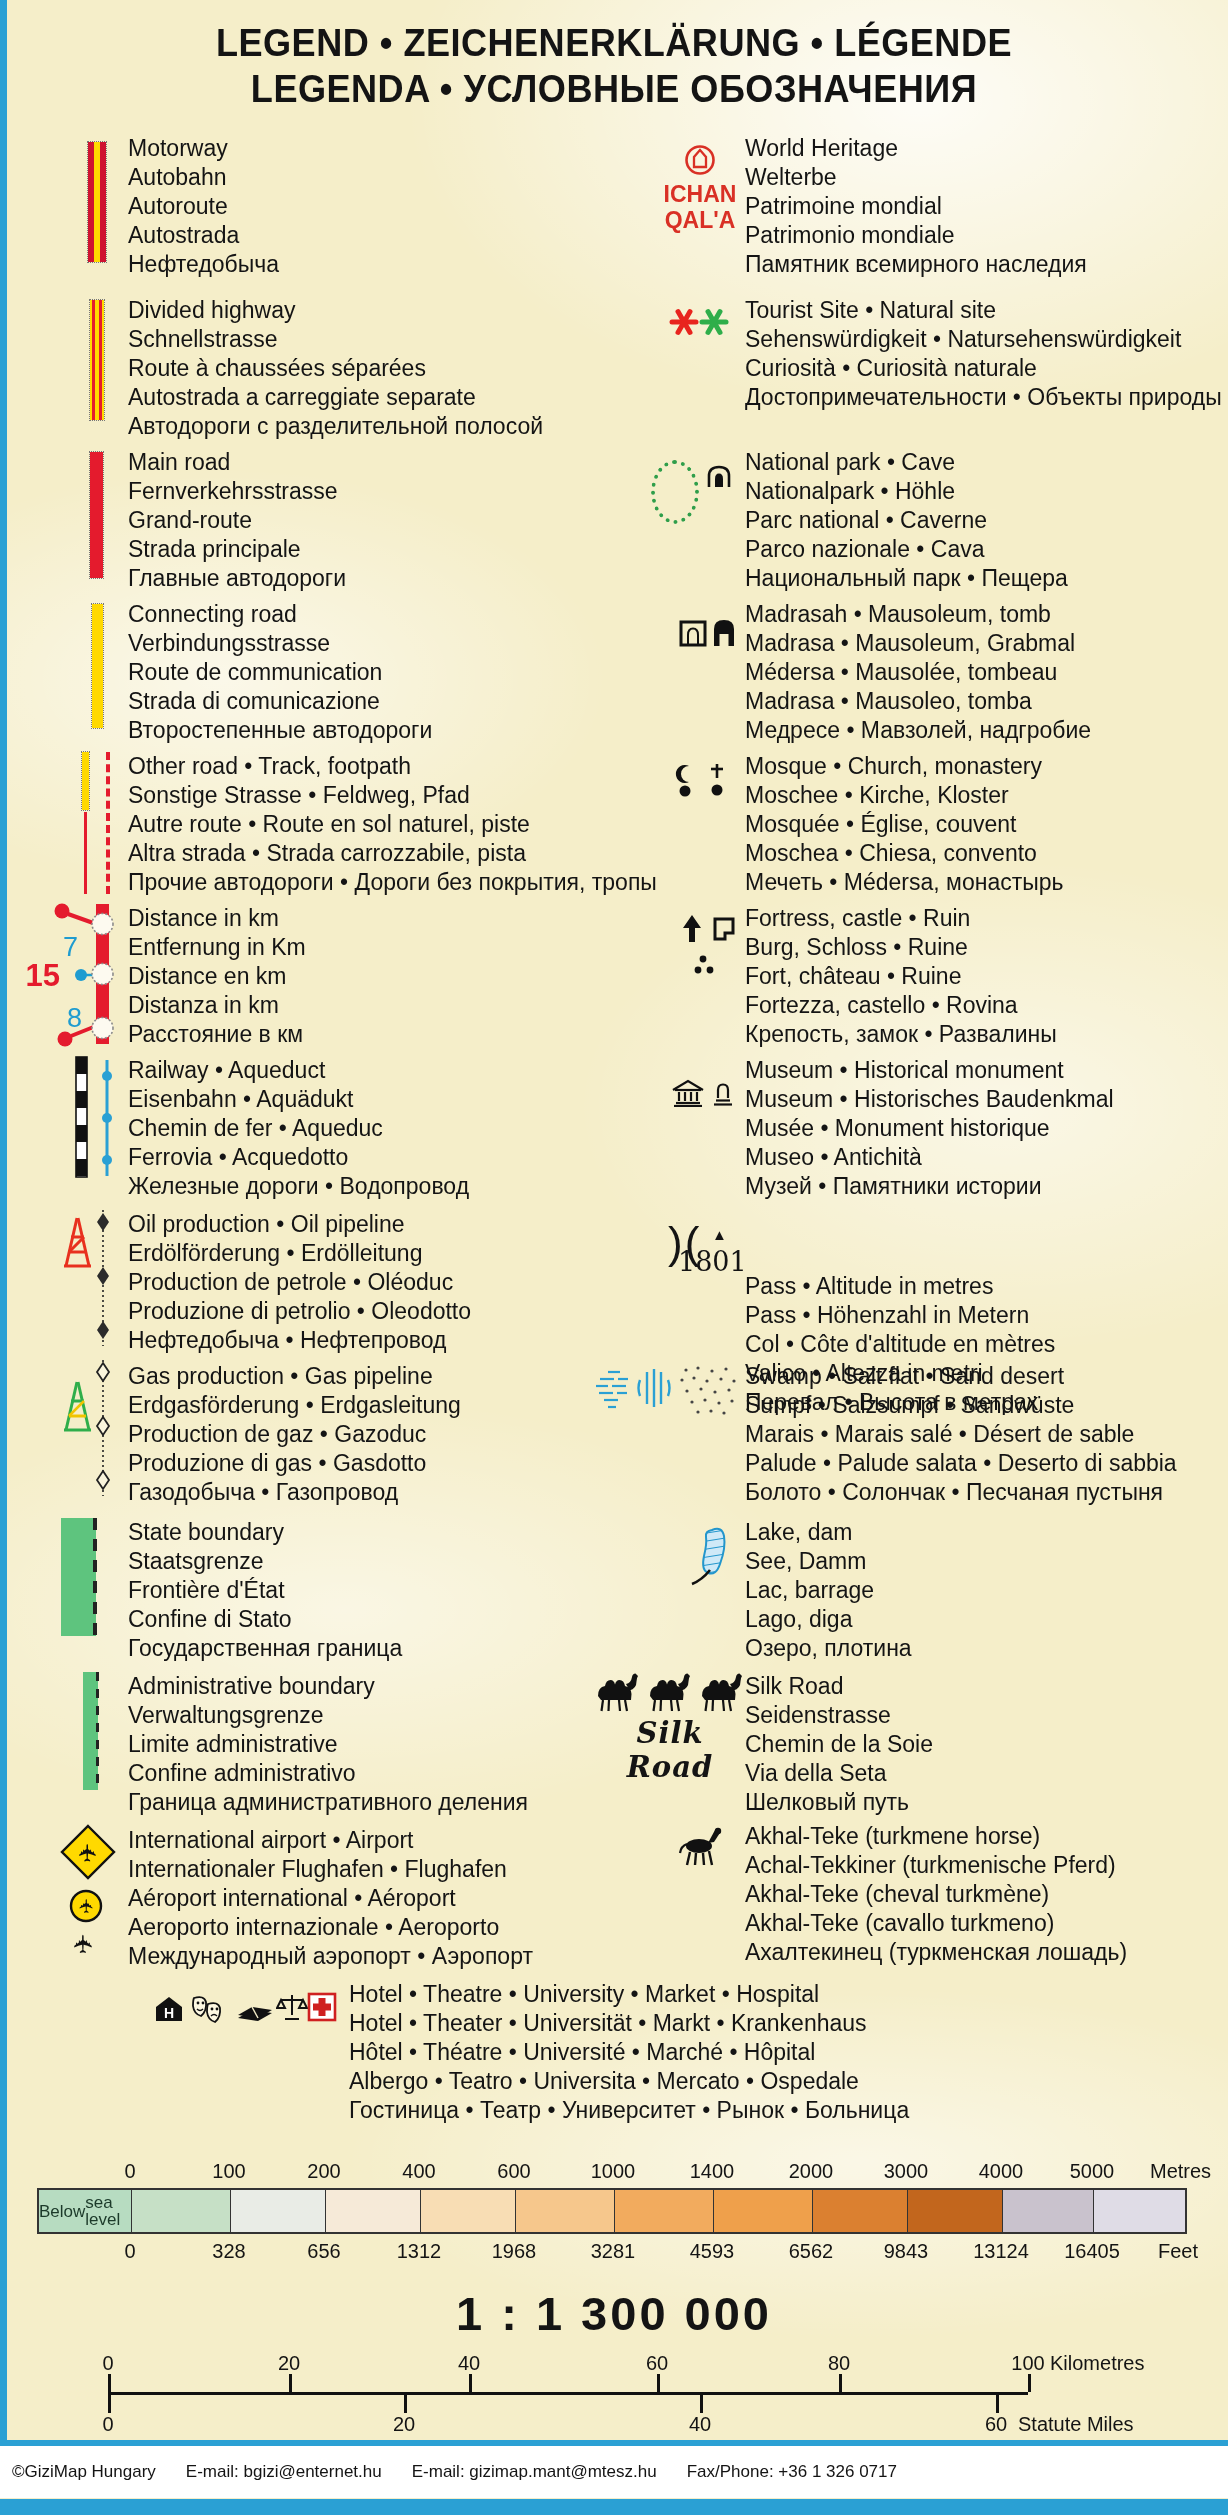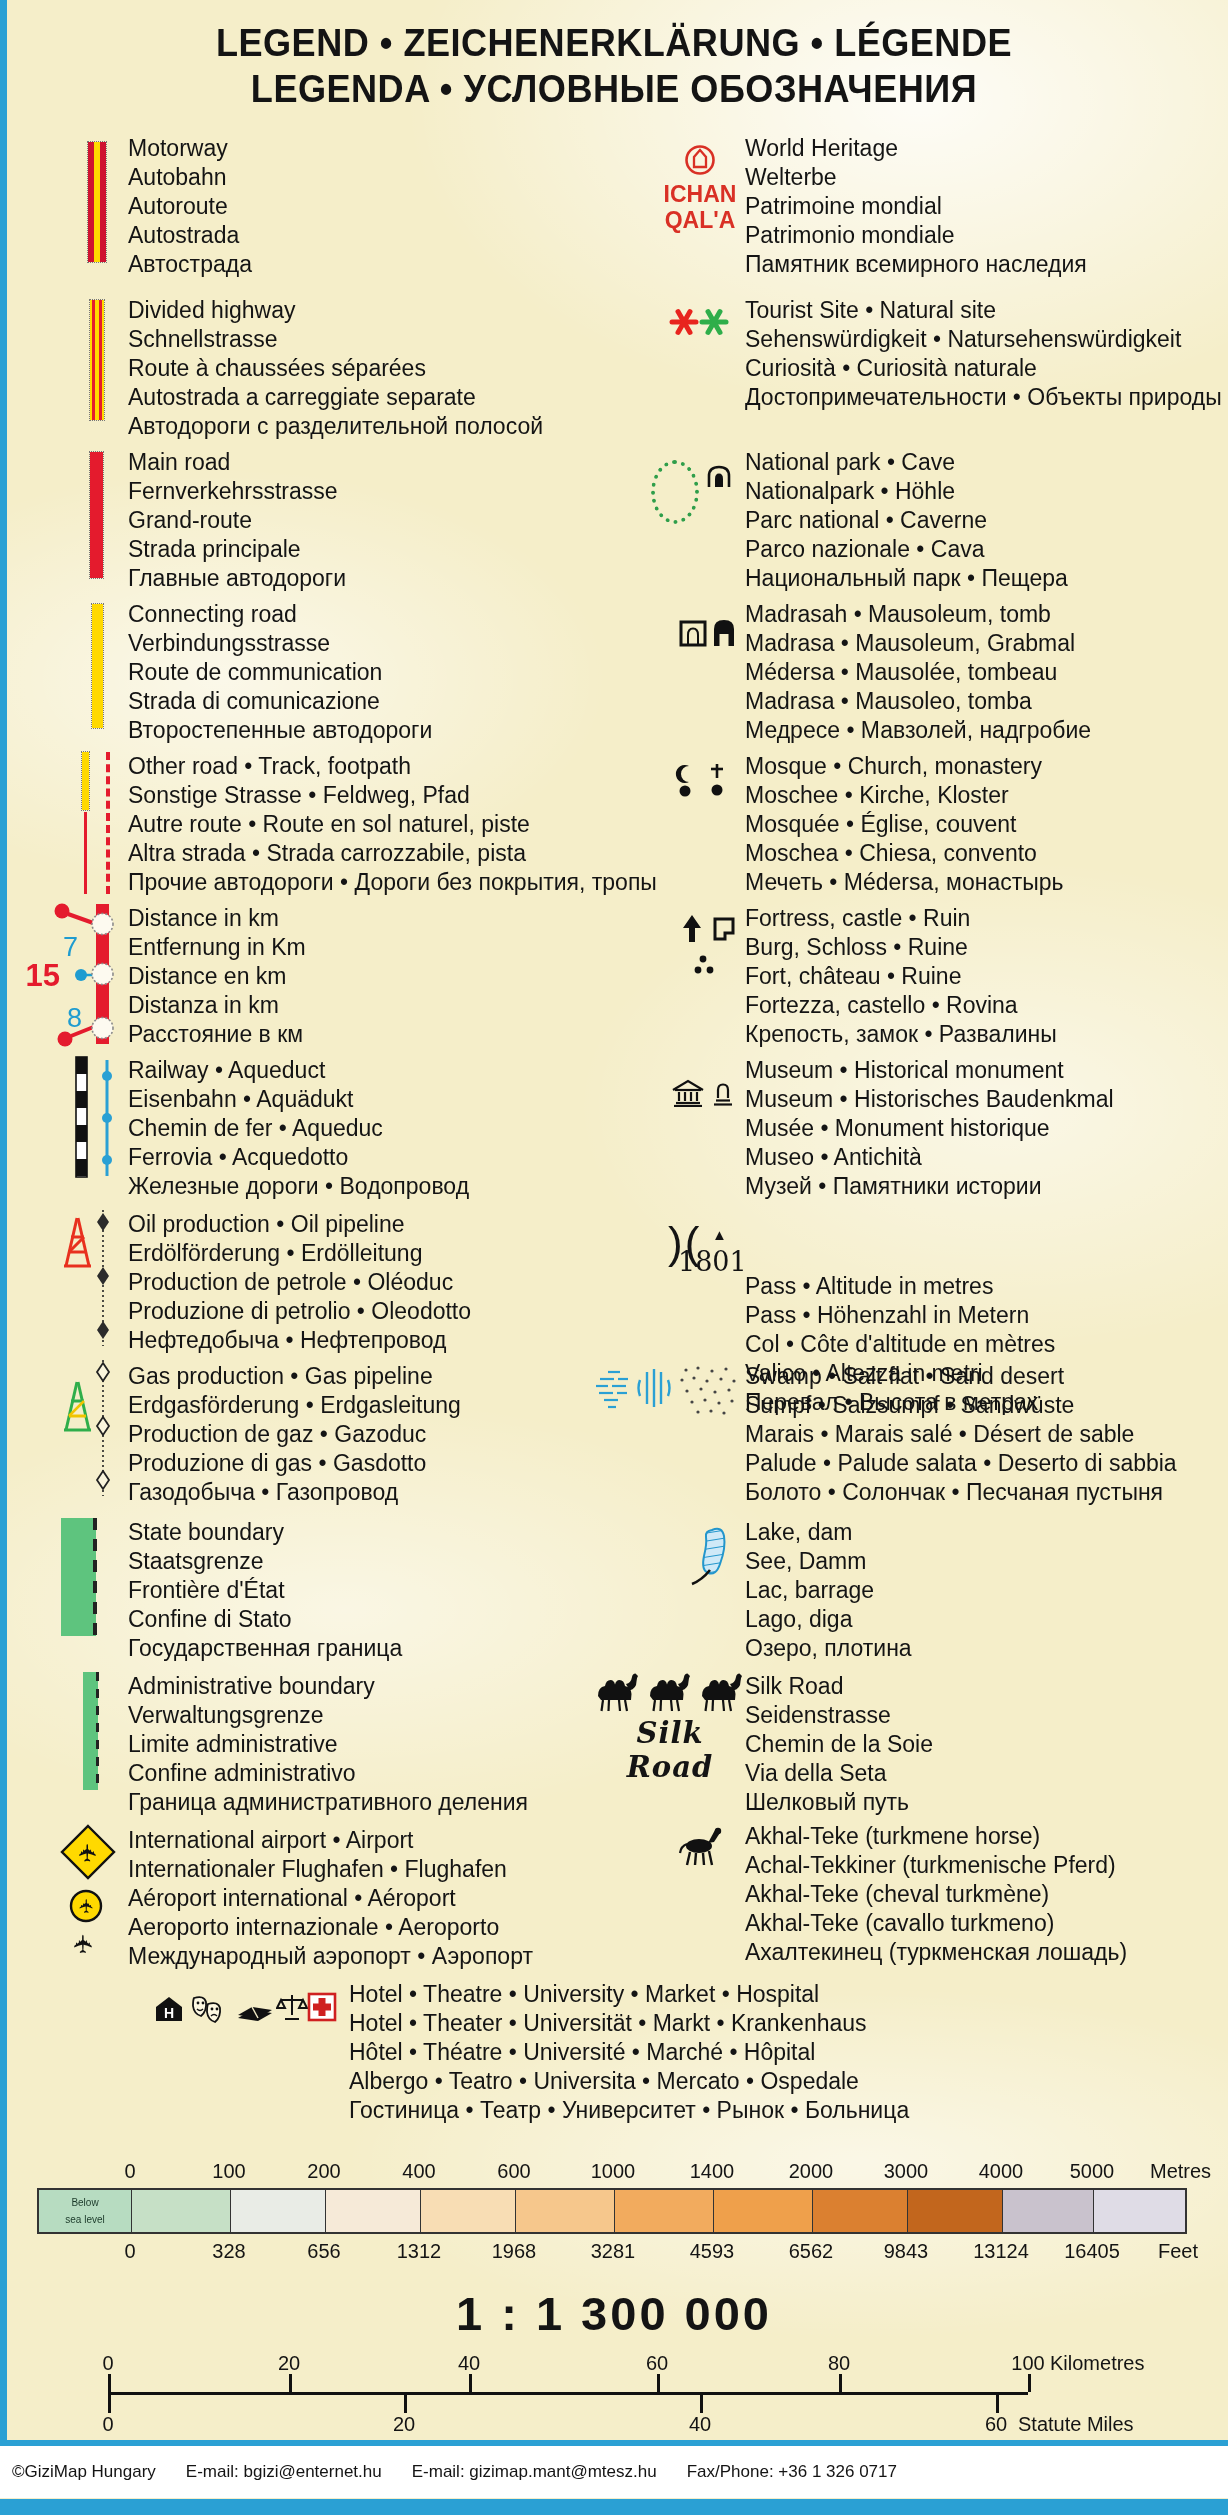--- a/index.html
+++ b/index.html
@@ -25,22 +25,22 @@
   .dashv{position:absolute;top:0;bottom:0;width:4px;right:-1px;
      background:repeating-linear-gradient(180deg,#222 0 12px,rgba(0,0,0,0) 12px 21px);}
   .ichan{font-weight:bold;font-size:23px;line-height:26px;color:#d93025;text-align:center;}
   .passglyph{font-size:44px;font-weight:500;letter-spacing:2px;}
   .passnum{font-family:"DejaVu Serif",serif;font-size:27px;}
   .silkscript{font-family:"DejaVu Serif",serif;font-style:italic;font-weight:bold;font-size:29px;text-align:center;letter-spacing:1px;}
   
   #elev-cells{position:absolute;left:37px;top:2188px;height:46px;display:flex;border:2px solid #333;box-sizing:border-box;}
   .ecell{height:100%;border-right:1px solid #333;box-sizing:border-box;position:relative;}
   .ecell:last-child{border-right:none;}
-  .below-label{position:absolute;inset:0;display:flex;flex-direction:column;justify-content:center;align-items:center;
-     font-size:10px;line-height:17px;color:#1c3a2a;}
+  .below-label{position:absolute;inset:0;display:flex;flex-direction:row;justify-content:center;align-items:center;
+     font-size:17px;line-height:17px;color:#1c3a2a;}
   .poslabel{position:absolute;transform:translateX(-50%);font-size:20px;white-space:nowrap;}
   .unitlabel{position:absolute;font-size:20px;white-space:nowrap;}
   #scale-ratio{left:0;right:0;top:2286px;text-align:center;font-size:47px;font-weight:bold;letter-spacing:3px;}
   .tick{position:absolute;width:3px;background:#111;}
   .rline{position:absolute;height:3px;background:#111;}
   #footer-strip{left:0;top:2446px;width:1228px;height:52px;background:#ffffff;}
   #footer-text{left:12px;top:2462px;display:flex;gap:30px;font-size:17px;white-space:nowrap;}
   .bluebar{background:#2aa0d4;}
   svg text{font-family:"Liberation Sans","DejaVu Sans",sans-serif;}
 </style>
@@ -351,21 +351,21 @@
     <rect x="2" y="2" width="26" height="26" fill="#ffffff" stroke="#cf2020" stroke-width="2.6"></rect>
     <rect x="11.5" y="6" width="7" height="18" fill="#cf2020"></rect>
     <rect x="6" y="11.5" width="18" height="7" fill="#cf2020"></rect>
   </svg>
 
   <div class="item" style="left:128px;top:134px;">
       <div class="tline">Motorway</div>
       <div class="tline">Autobahn</div>
       <div class="tline">Autoroute</div>
       <div class="tline">Autostrada</div>
-      <div class="tline">Автострада</div>
+      <div class="tline">Нефтедобыча</div>
     </div>
   <div class="item" style="left:128px;top:296px;">
       <div class="tline">Divided highway</div>
       <div class="tline">Schnellstrasse</div>
       <div class="tline">Route à chaussées séparées</div>
       <div class="tline">Autostrada a carreggiate separate</div>
       <div class="tline">Автодороги с разделительной полосой</div>
     </div>
   <div class="item" style="left:128px;top:448px;">
       <div class="tline">Main road</div>

